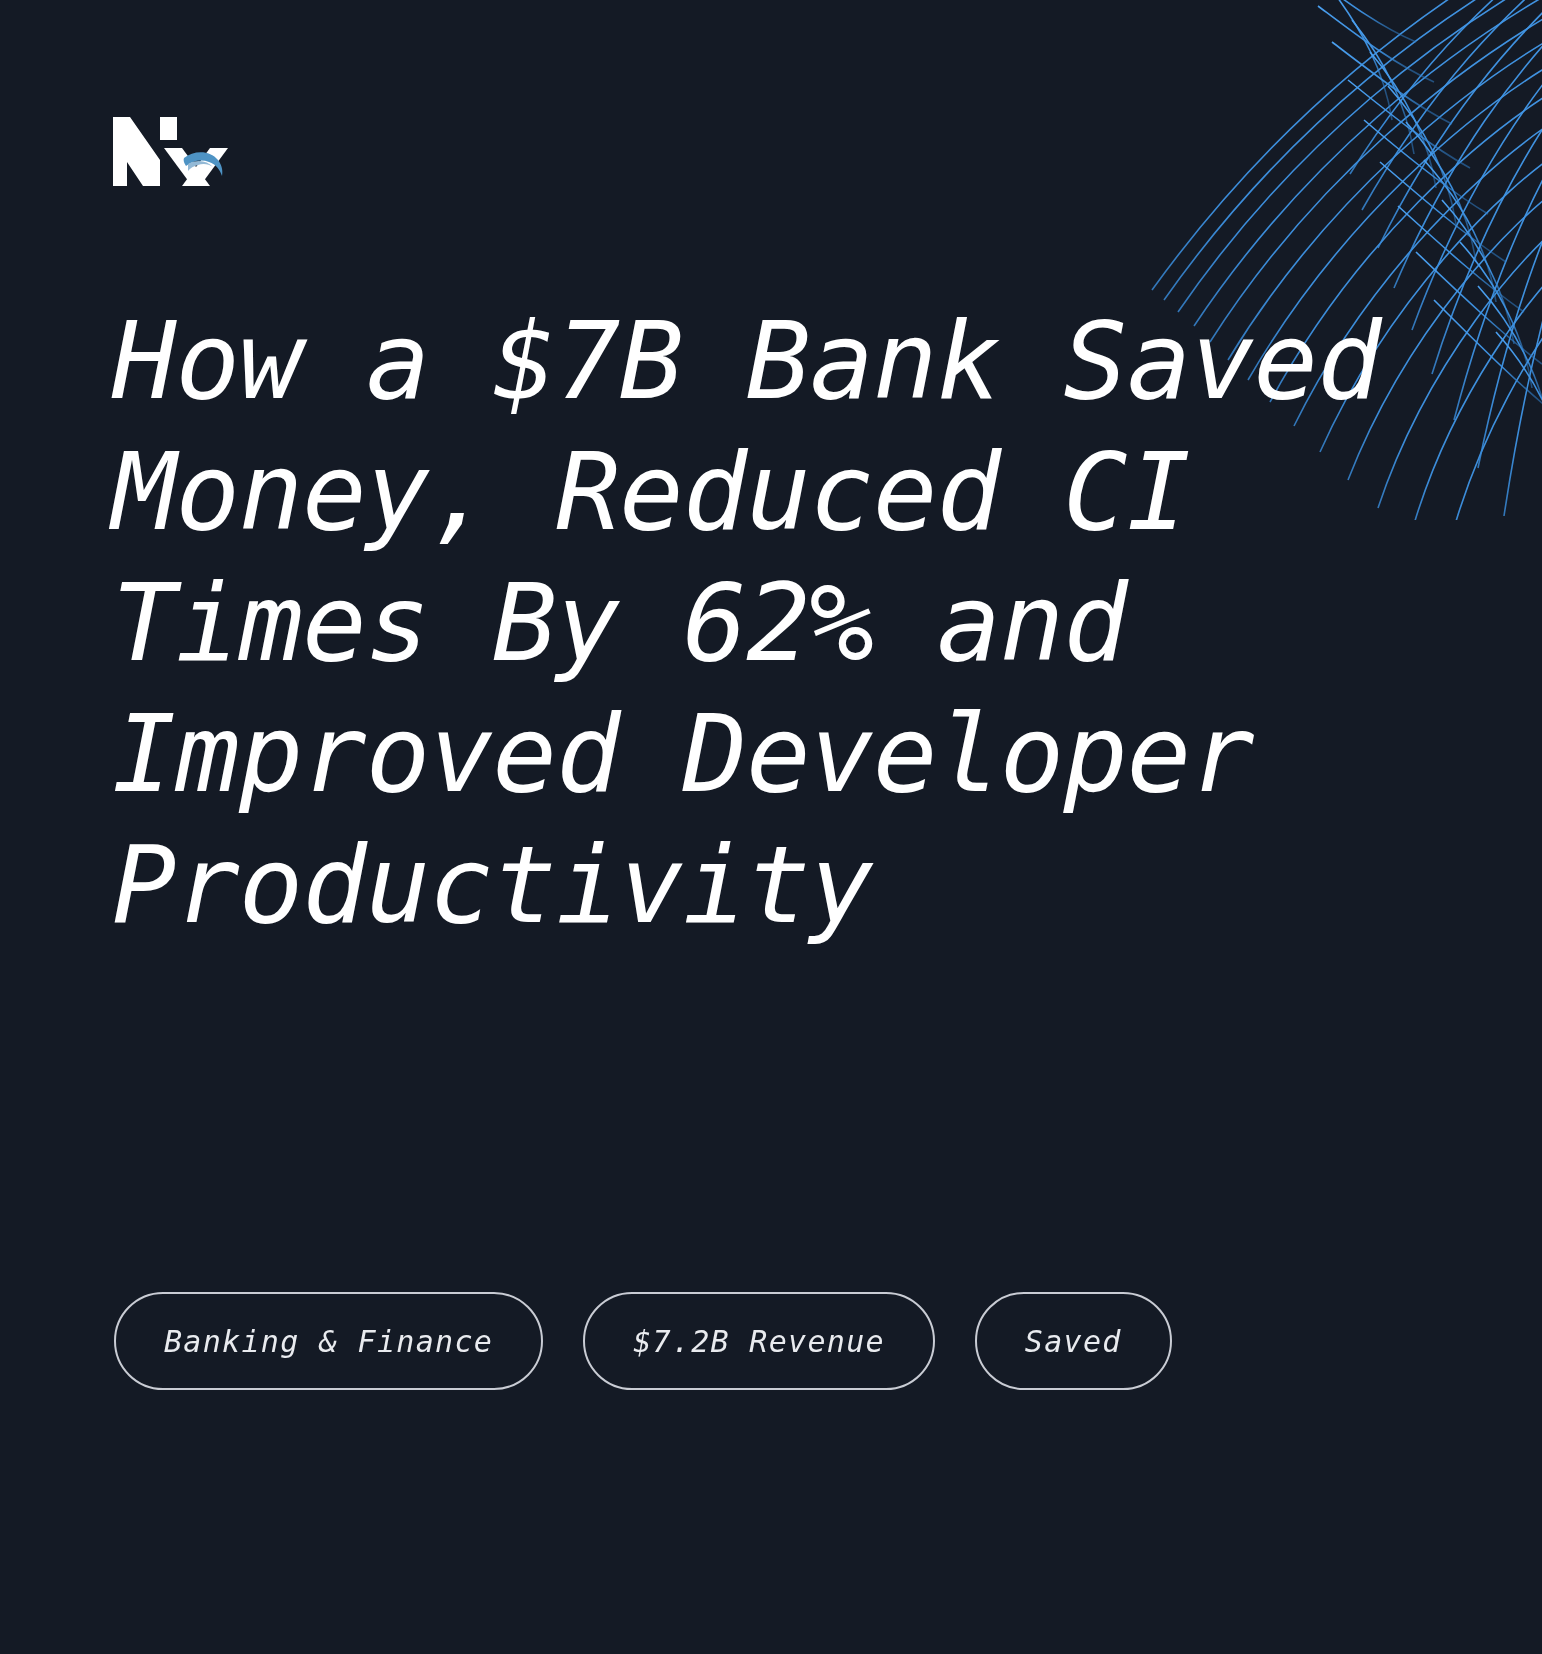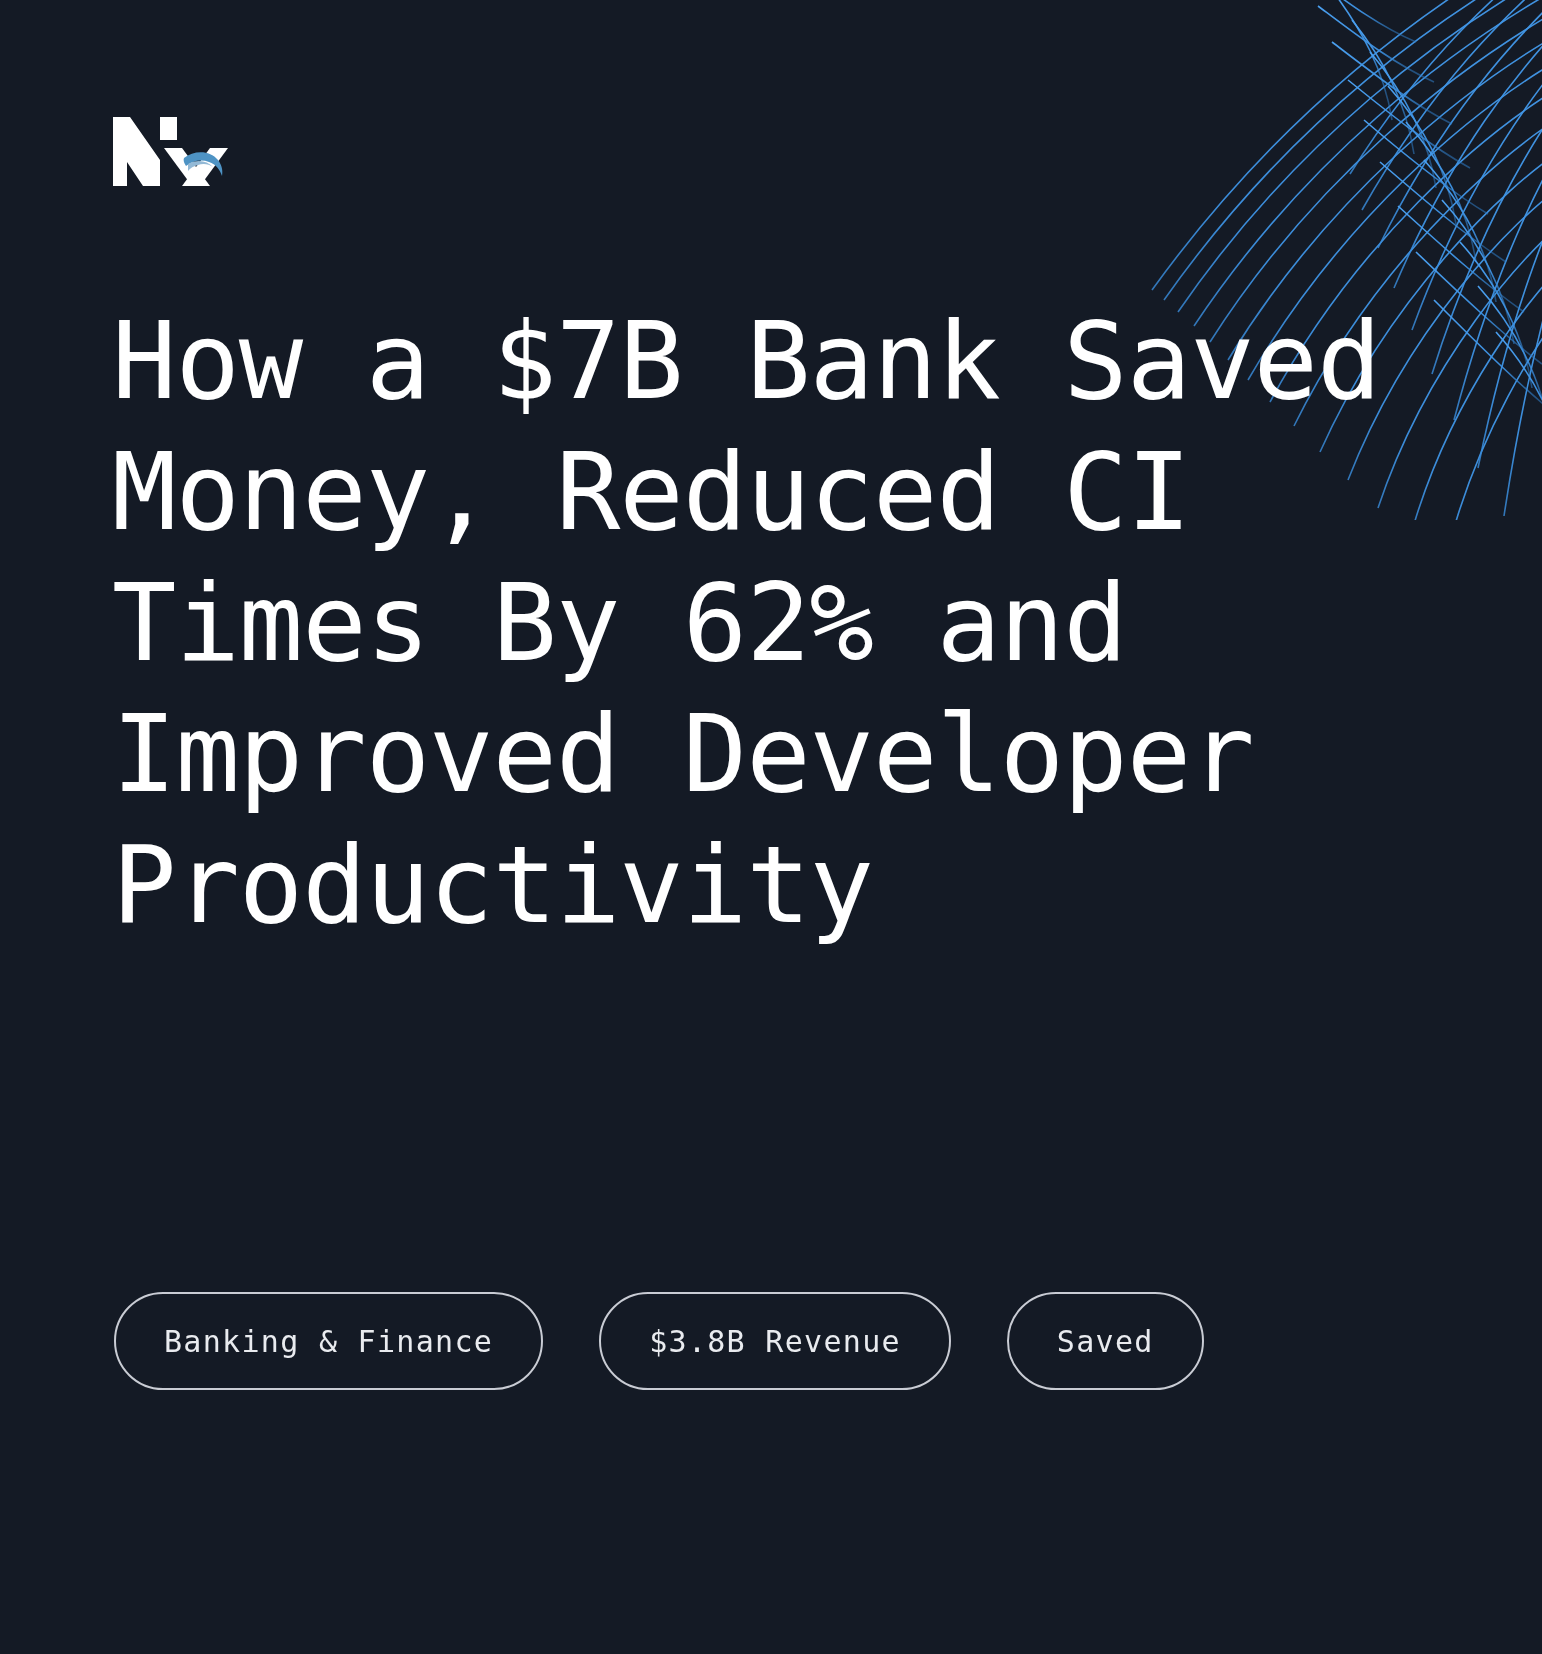--- a/index.html
+++ b/index.html
@@ -7,20 +7,21 @@
     padding: 0;
     background: #0f141d;
   }
   #page {
     position: relative;
     width: 1542px;
     height: 1654px;
     background: #141a25;
     overflow: hidden;
     font-family: "DejaVu Sans Mono", "Liberation Mono", monospace;
+    font-style: italic;
   }
 
   
   #wireframe {
     position: absolute;
     top: -40px;
     right: -10px;
     width: 520px;
     height: 560px;
     pointer-events: none;
@@ -52,21 +53,21 @@
   }
 
   
   #pill-row {
     position: absolute;
     left: 114px;
     top: 1292px;
     display: flex;
     flex-direction: row;
     align-items: center;
-    gap: 56px;
+    gap: 40px;
   }
   .pill {
     display: flex;
     align-items: center;
     justify-content: center;
     height: 98px;
     box-sizing: border-box;
     padding: 0 48px;
     border: 2px solid #c9ccd4;
     border-radius: 999px;
@@ -157,17 +158,17 @@
 
     <path d="M74,44 C84,36 100,36 108,46 C112,51 113,57 112,62
              C110,56 106,50 99,48 C91,45 82,47 76,52 C74,49 73,46 74,44 Z" fill="#4e93c4"></path>
     <path d="M78,50 C86,45 97,46 103,53 C99,50 93,49 88,51 C84,52 80,54 78,57 Z" fill="#93b9d6"></path>
   </svg>
 
   <h1 id="headline">How a $7B Bank Saved Money, Reduced CI Times By 62% and Improved Developer Productivity</h1>
 
   <div id="pill-row">
     <div class="pill">Banking &amp; Finance</div>
-    <div class="pill">$3.8B Revenue</div>
+    <div class="pill">$7.2B Revenue</div>
     <div class="pill">Saved</div>
   </div>
 
 </div>
 
 </body></html>

